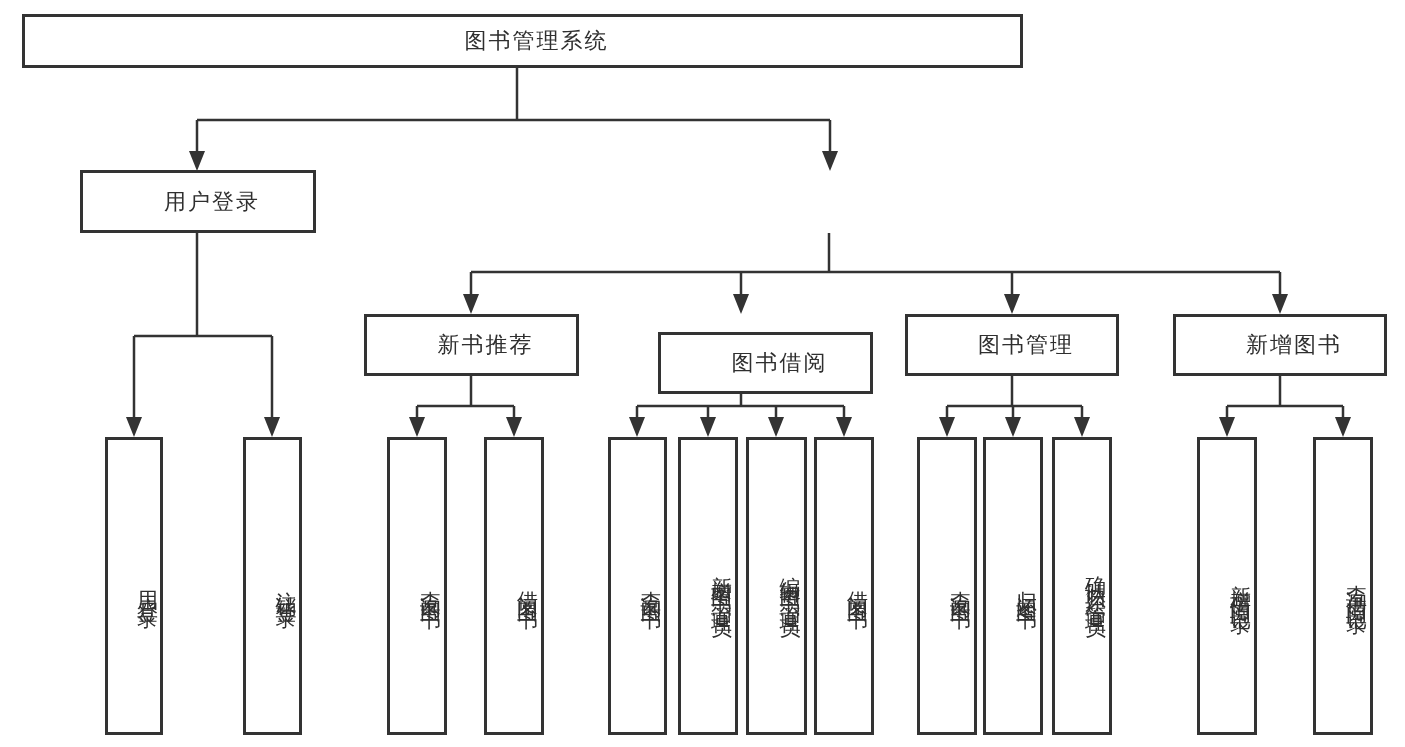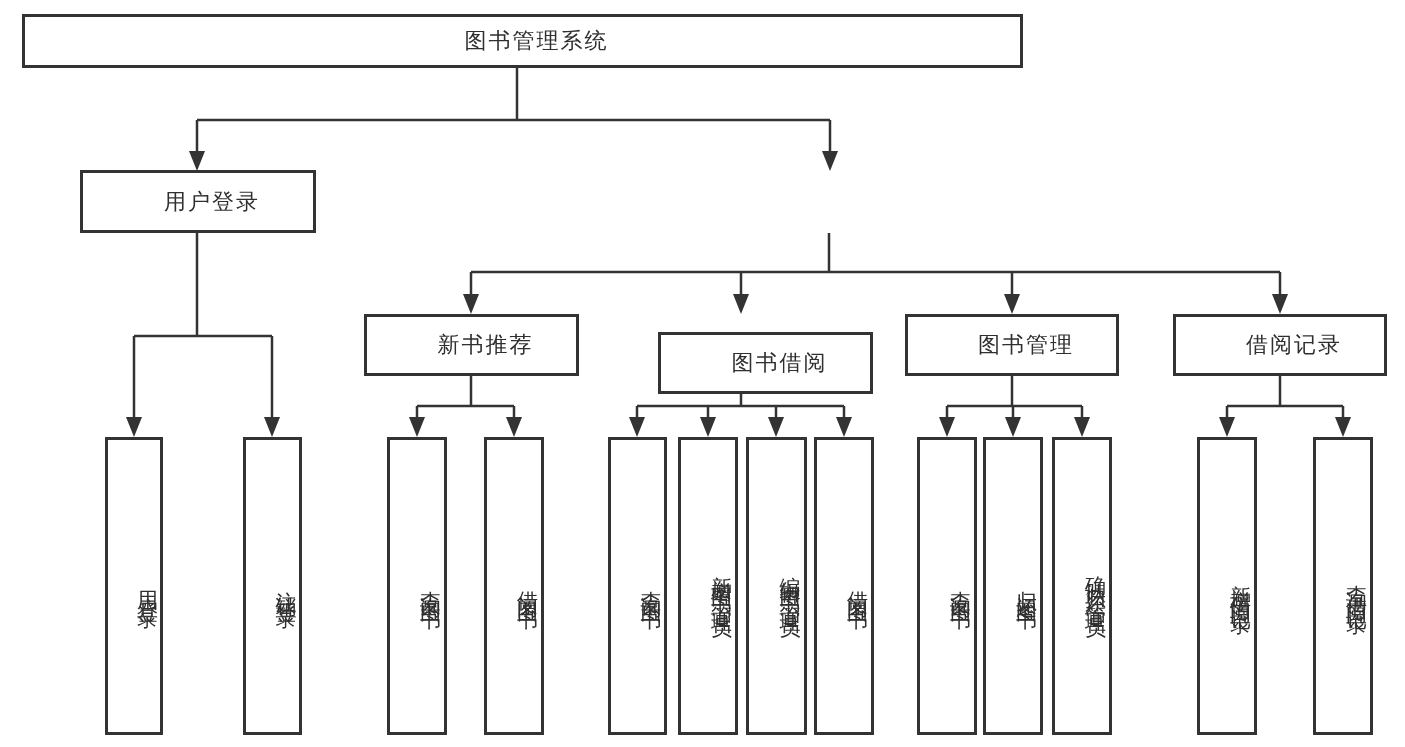--- a/index.html
+++ b/index.html
@@ -129,21 +129,21 @@
     </g>
   </svg>
 
   <div class="node h-node" style="left:22px; top:14px; width:1001px; height:54px;">图书管理系统</div>
 
   <div class="node h-node" style="left:80px; top:170px; width:236px; height:63px;">用户登录</div>
 
   <div class="node h-node" style="left:364px; top:314px; width:215px; height:62px;font-family:Liberation Serif, serif;">新书推荐</div>
   <div class="node h-node" style="left:658px; top:314px; width:215px; height:62px;margin-top:18px;">图书借阅</div>
   <div class="node h-node" style="left:905px; top:314px; width:214px; height:62px;">图书管理</div>
-  <div class="node h-node" style="left:1173px; top:314px; width:214px; height:62px;">借阅记录</div>
+  <div class="node h-node" style="left:1173px; top:314px; width:214px; height:62px;">新增图书</div>
 
   <div class="node v-node" style="left:105px; top:437px; width:58px; height:298px;">用户登录</div>
   <div class="node v-node" style="left:243px; top:437px; width:59px; height:298px;">注销登录</div>
 
   <div class="node v-node" style="left:387px; top:437px; width:60px; height:298px;">查询图书</div>
   <div class="node v-node" style="left:484px; top:437px; width:60px; height:298px;">借阅图书</div>
 
   <div class="node v-node" style="left:608px; top:437px; width:59px; height:298px;">查询图书</div>
   <div class="node v-node" style="left:678px; top:437px; width:60px; height:298px;">新增图书（管理员）</div>
   <div class="node v-node" style="left:746px; top:437px; width:61px; height:298px;">编辑图书（管理员）</div>

